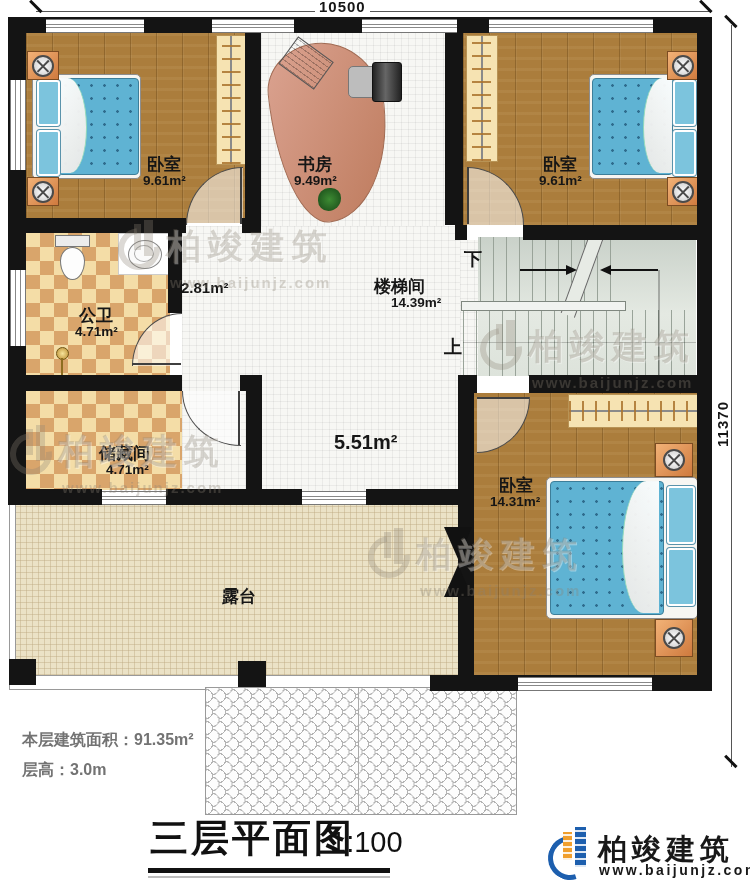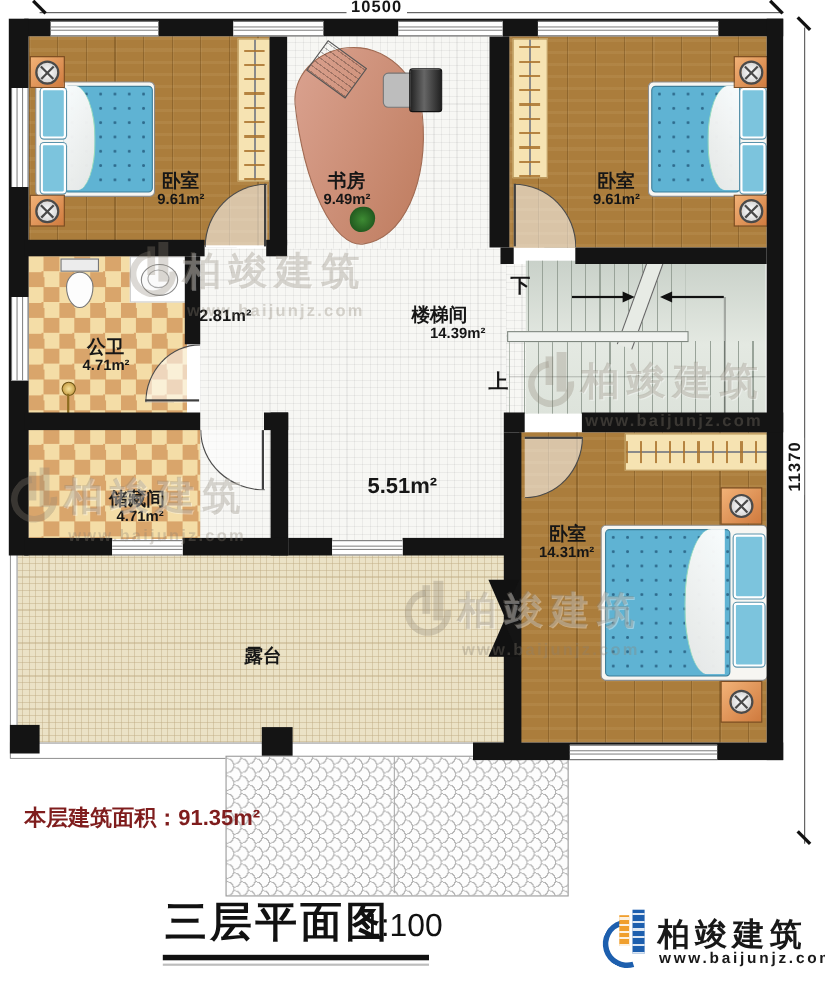--- a/index.html
+++ b/index.html
@@ -82,21 +82,21 @@
   .wm-mark{position:relative;width:40px;height:52px;}
   .wm-arc{position:absolute;left:0;top:8px;width:30px;height:30px;border:6px solid rgba(140,132,118,.34);
     border-radius:50%;border-top-color:transparent;transform:rotate(38deg);}
   .wm-bar1{position:absolute;left:16px;top:4px;width:7px;height:26px;background:rgba(140,132,118,.34);}
   .wm-bar2{position:absolute;left:26px;top:0;width:9px;height:36px;background:rgba(140,132,118,.34);}
   .wm-name{font-size:35px;font-weight:bold;letter-spacing:7px;color:rgba(138,130,116,.36);
     text-shadow:1px 1px 0 rgba(255,255,255,.4);white-space:nowrap;}
   .wm-url{font-size:15px;font-weight:bold;letter-spacing:2px;color:rgba(138,130,116,.36);margin-top:2px;white-space:nowrap;}
 
   
-  .info{font-size:20px;font-weight:bold;color:#7f1d1d;white-space:nowrap;}
+  .info{font-size:16px;font-weight:bold;color:#737373;white-space:nowrap;}
   .title{font-size:38px;font-weight:bold;letter-spacing:3px;color:#111;white-space:nowrap;}
   .scale{font-size:29px;color:#111;white-space:nowrap;}
   .brandname{font-size:29px;font-weight:bold;letter-spacing:5px;color:#181818;white-space:nowrap;}
   .brandurl{font-size:14px;font-weight:bold;letter-spacing:2.5px;color:#181818;white-space:nowrap;}
   .tick{width:16px;height:2.5px;background:#111;transform:rotate(45deg);}
   .wedgeD{width:0;height:0;border-left:14px solid transparent;border-right:14px solid transparent;border-top:32px solid #111;}
   .wedgeU{width:0;height:0;border-left:14px solid transparent;border-right:14px solid transparent;border-bottom:32px solid #111;}
 </style>
 </head>
 <body>
@@ -300,20 +300,23 @@
           <div class="wm-bar2"></div>
         </div>
       <div class="wm-name">柏竣建筑</div>
     </div>
     <div class="wm-url" style="margin-left:52px;">www.baijunjz.com</div>
   </div>
 
   <div class="abs info" style="left:22px;top:730px;z-index:8;">
     <span>本层建筑面积：</span><span>91.35m²</span>
   </div>
+  <div class="abs info" style="left:22px;top:760px;z-index:8;">
+    <span>层高：</span><span>3.0m</span>
+  </div>
   <div class="abs title" style="left:150px;top:789px;z-index:8;margin-top:24px;">三层平面图</div>
   <div class="abs scale" style="left:330px;top:826px;z-index:8;">1:100</div>
   <div class="abs" style="left:148px;top:868px;width:242px;height:5px;background:#111;z-index:8;"></div>
   <div class="abs" style="left:148px;top:876px;width:242px;height:2px;background:#bdbdbd;z-index:8;"></div>
 
   <div class="abs" style="left:548px;top:826px;width:44px;height:52px;z-index:8;">
     <div class="abs" style="left:0;top:10px;width:34px;height:34px;border:5px solid #1d5fae;border-radius:50%;border-top-color:transparent;border-right-color:transparent;transform:rotate(28deg);"></div>
     <div class="abs" style="left:15px;top:6px;width:9px;height:28px;background:#f09f2d;background-image:repeating-linear-gradient(0deg,rgba(255,255,255,.85) 0 2px,transparent 2px 6px);"></div>
     <div class="abs" style="left:27px;top:1px;width:11px;height:40px;background:#1d5fae;background-image:repeating-linear-gradient(0deg,rgba(255,255,255,.85) 0 2px,transparent 2px 7px);"></div>
   </div>

